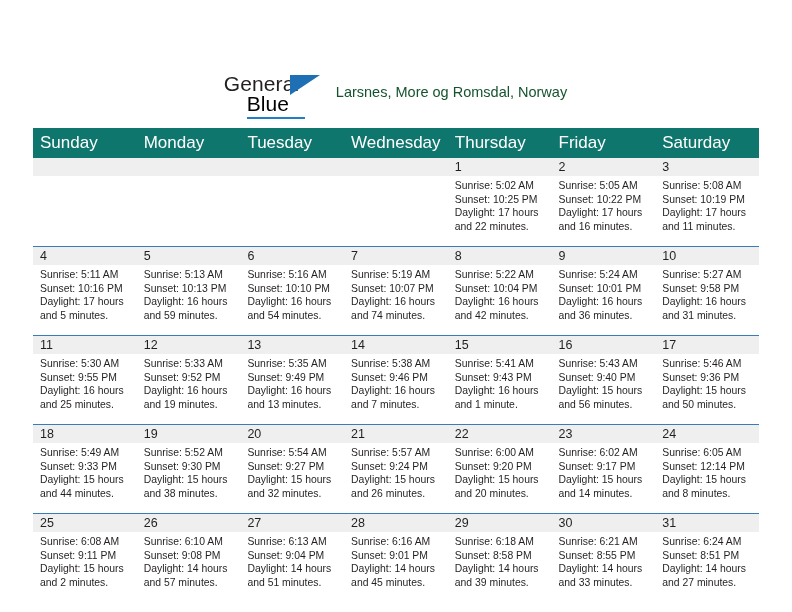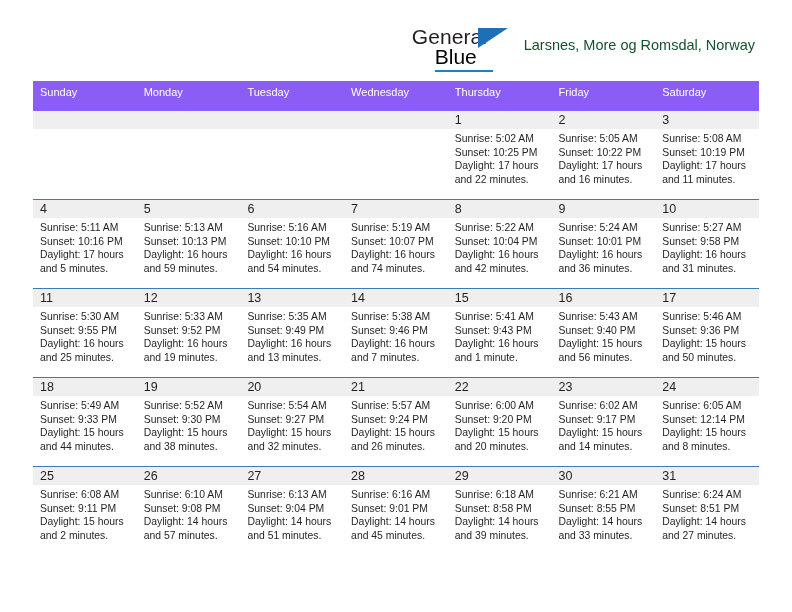--- a/index.html
+++ b/index.html
@@ -20,24 +20,25 @@
     width: 792px;
     height: 612px;
     box-sizing: border-box;
     padding: 0 33px;
   }
 
   
   .topbar {
     display: flex;
     align-items: flex-start;
-    justify-content: flex-end;
+    justify-content: center;
     padding-top: 26px;
     height: 72px;
     box-sizing: border-box;
+    margin-top: 47px;
   }
   .logo {
     position: relative;
     width: 112px;
     height: 46px;
     flex: none;
     margin-left: 3px;
   }
   .logo-general {
     position: absolute;
@@ -95,26 +96,26 @@
   }
 
   
   .calendar {
     margin-top: 9px;
     width: 726px;
     border-collapse: collapse;
     table-layout: fixed;
   }
   .calendar th {
-    background: #8b5cf6;
+    background: #0f766e;
     color: #ffffff;
-    font-size: 11px;
+    font-size: 17px;
     font-weight: normal;
     text-align: left;
-    padding: 5px 0 13px 7px;
+    padding: 5px 0 5px 7px;
     height: 19px;
     box-sizing: border-box;
   }
   .week-row > td {
     vertical-align: top;
     padding: 0;
     border-top: 1.3px solid #3a7cb9;
     height: 88px;
     box-sizing: border-box;
   }

